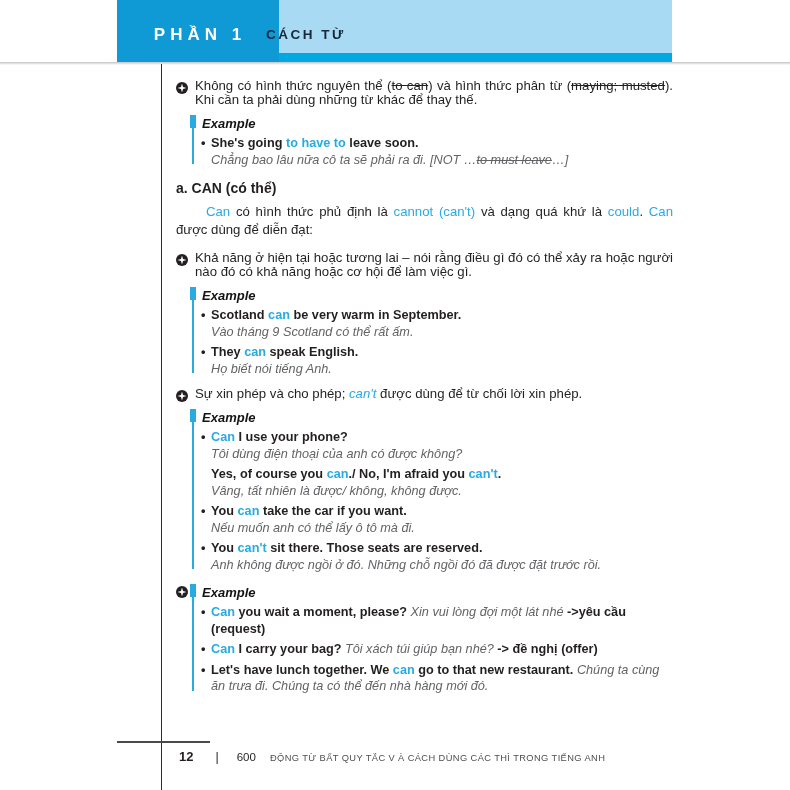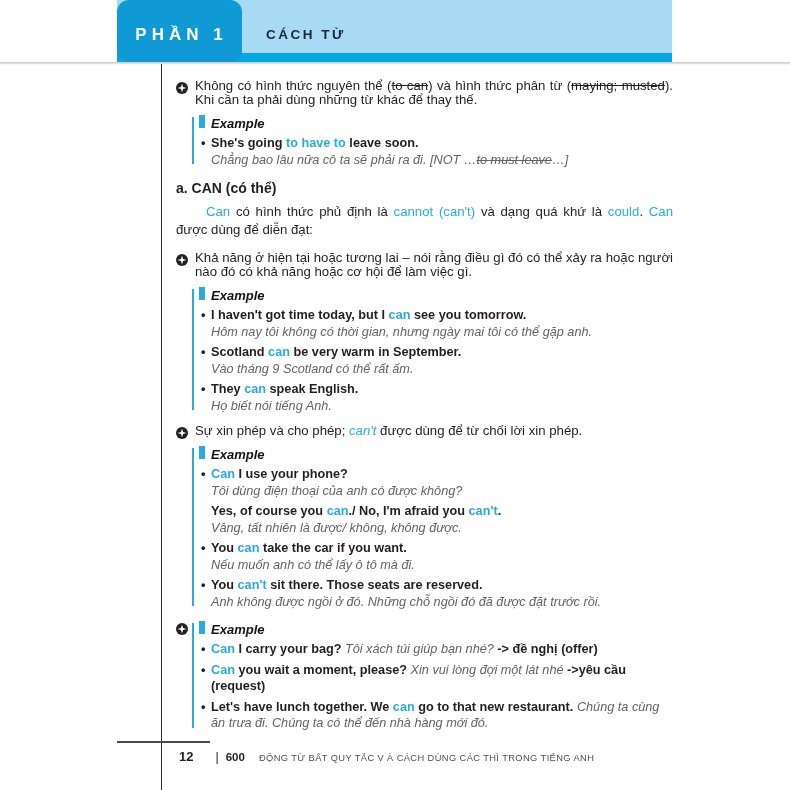--- a/index.html
+++ b/index.html
@@ -4,56 +4,56 @@
 <style>
   html,body { margin:0; padding:0; background:#ffffff; }
   .page {
     position:relative; width:790px; height:790px; background:#fff;
     font-family:"Liberation Sans","DejaVu Sans",sans-serif; overflow:hidden;
     color:var(--body,#231f20);
   }
   
   .header-band  { position:absolute; left:117px; top:0; width:555px; height:53px; background:var(--header_band,#a9daf3); }
   .header-strip { position:absolute; left:117px; top:53px; width:555px; height:9px; background:var(--header_strip,#00a9e1); }
-  .header-box   { position:absolute; left:117px; top:0; width:125px; height:62px; background:var(--header_box,#0f99d5);
-                  display:flex; align-items:center; justify-content:center;border-radius:12px; }
+  .header-box   { position:absolute; left:117px; top:0; width:162px; height:62px; background:var(--header_box,#0f99d5);
+                  display:flex; align-items:center; justify-content:center; }
   .part-label   { color:#fff; font-weight:bold; font-size:17px; letter-spacing:5px; padding-top:8px; padding-left:4px; }
   .header-title { position:absolute; left:266px; top:27px; font-weight:bold; font-size:13.5px; letter-spacing:2.5px; color:var(--title_dark,#16283a); }
   .header-shadow{ position:absolute; left:0; top:62px; width:790px; height:3px;
                   background:linear-gradient(#c3c3c3, rgba(195,195,195,0)); }
   
   .vline { position:absolute; left:161px; top:64px; width:1px; height:726px; background:#2e2e2e; }
   
   .content { position:absolute; left:176px; top:79px; width:497px; }
   .bpara { position:relative; padding-left:19px; margin:0 0 7px 0; font-size:13.2px; line-height:14px; text-align:justify; }
   .bullet-icon { position:absolute; left:0; top:2.5px; width:12px; height:12px; }
   .heading { font-size:14px; font-weight:bold; margin:12px 0 7px 0; }
   .ipara { margin:0 0 12px 0; text-indent:30px; font-size:13.2px; line-height:18px; text-align:justify; }
   .example { position:relative; margin:0 0 10px 16px; padding-left:10px; }
   .example::before { content:""; position:absolute; left:0; top:3px; bottom:4px; width:1.5px; background:var(--cyan,#29abe2); }
-  .ex-label-row { position:relative; margin-bottom:3px;margin-left:9px; }
+  .ex-label-row { position:relative; margin-bottom:3px; }
   .ex-marker { position:absolute; left:-12px; top:1px; width:5.5px; height:13px; background:var(--cyan,#29abe2); }
   .ex-label { font-style:italic; font-weight:bold; font-size:13px; color:#141414; }
   .ex-item { margin-bottom:4px; }
   .en { position:relative; padding-left:9px; font-weight:bold; font-size:12.7px; line-height:16.5px; }
   .en::before { content:"\2022"; position:absolute; left:-1px; top:0; }
   .en.nobullet::before { content:none; }
   .vi { padding-left:9px; font-style:italic; font-size:12.7px; line-height:16.5px; color:var(--gray,#626366); }
   
   .t-p  {}
   .t-c  { color:var(--cyan,#29abe2); }
   .t-ci { color:var(--cyan,#29abe2); font-style:italic; }
   .t-s  { text-decoration:line-through; }
   .t-gi { color:var(--gray,#626366); font-style:italic; font-weight:normal; }
   
   .footer-tick { position:absolute; left:117px; top:741px; width:93px; height:2px; background:#4a4a4a; }
   .footer { position:absolute; left:179px; top:747px; }
   .pg     { font-weight:bold; font-size:13px;text-align:right; }
   .fsep   { font-size:12.5px; margin-left:22px; color:#231f20; }
-  .bno    { font-weight:bold; font-size:11.5px; margin-left:7px; }
+  .bno    { font-weight:normal; font-size:11.5px; margin-left:18px; }
   .btitle { font-size:9.3px; letter-spacing:0.4px; color:#4d4e50; margin-left:14px; }
 </style>
 </head>
 <body>
 
 <div class="page">
 
   <div class="header-band"></div>
   <div class="header-strip"></div>
   <div class="header-box">
@@ -98,24 +98,20 @@
           </svg>
       </span><span><span class="t-p">Khả năng ở hiện tại hoặc tương lai – nói rằng điều gì đó có thể xảy ra hoặc người nào đó có khả năng hoặc cơ hội để làm việc gì.</span></span>
     </p>
 
     <div class="example">
       <div class="ex-label-row">
         <span class="ex-marker"></span>
         <span class="ex-label">Example</span>
       </div>
       <div class="ex-item">
-        <div class="en"><span class="t-p">I haven't got time today, but I </span><span class="t-c">can</span><span class="t-p"> see you tomorrow.</span></div>
-        <div class="vi"><span class="t-p">Hôm nay tôi không có thời gian, nhưng ngày mai tôi có thể gặp anh.</span></div>
-      </div>
-      <div class="ex-item">
         <div class="en"><span class="t-p">Scotland </span><span class="t-c">can</span><span class="t-p"> be very warm in September.</span></div>
         <div class="vi"><span class="t-p">Vào tháng 9 Scotland có thể rất ấm.</span></div>
       </div>
       <div class="ex-item">
         <div class="en"><span class="t-p">They </span><span class="t-c">can</span><span class="t-p"> speak English.</span></div>
         <div class="vi"><span class="t-p">Họ biết nói tiếng Anh.</span></div>
       </div>
     </div>
 
     <p class="bpara">
@@ -158,24 +154,24 @@
           </svg>
       </span>
     </p>
 
     <div class="example">
       <div class="ex-label-row">
         <span class="ex-marker"></span>
         <span class="ex-label">Example</span>
       </div>
       <div class="ex-item">
-        <div class="en"><span class="t-c">Can</span><span class="t-p"> I carry your bag? </span><span class="t-gi">Tôi xách túi giúp bạn nhé?</span><span class="t-p"> -&gt; đề nghị (offer)</span></div>
+        <div class="en"><span class="t-c">Can</span><span class="t-p"> you wait a moment, please? </span><span class="t-gi">Xin vui lòng đợi một lát nhé</span><span class="t-p"> -&gt;yêu cầu (request)</span></div>
       </div>
       <div class="ex-item">
-        <div class="en"><span class="t-c">Can</span><span class="t-p"> you wait a moment, please? </span><span class="t-gi">Xin vui lòng đợi một lát nhé</span><span class="t-p"> -&gt;yêu cầu (request)</span></div>
+        <div class="en"><span class="t-c">Can</span><span class="t-p"> I carry your bag? </span><span class="t-gi">Tôi xách túi giúp bạn nhé?</span><span class="t-p"> -&gt; đề nghị (offer)</span></div>
       </div>
       <div class="ex-item">
         <div class="en"><span class="t-p">Let's have lunch together. We </span><span class="t-c">can</span><span class="t-p"> go to that new restaurant. </span><span class="t-gi">Chúng ta cùng ăn trưa đi. Chúng ta có thể đến nhà hàng mới đó.</span></div>
       </div>
     </div>
 
   </div>
 
   <div class="footer-tick"></div>
   <div class="footer">

